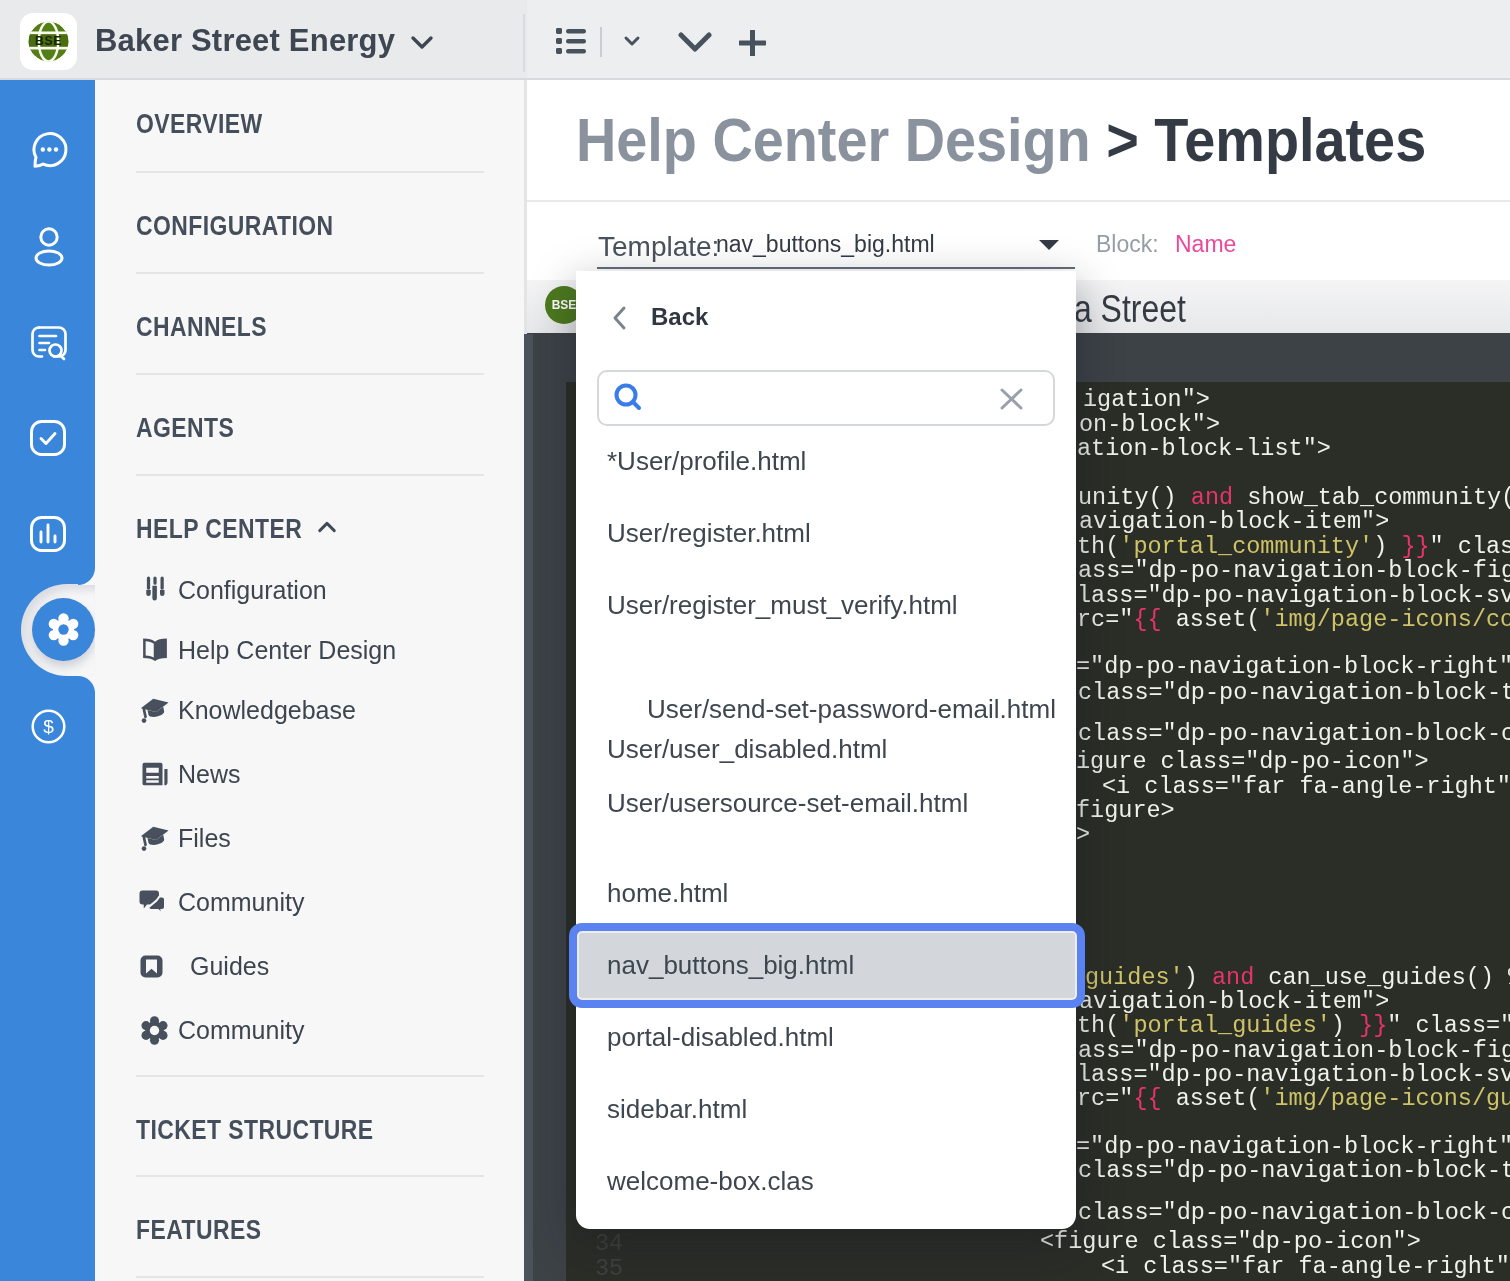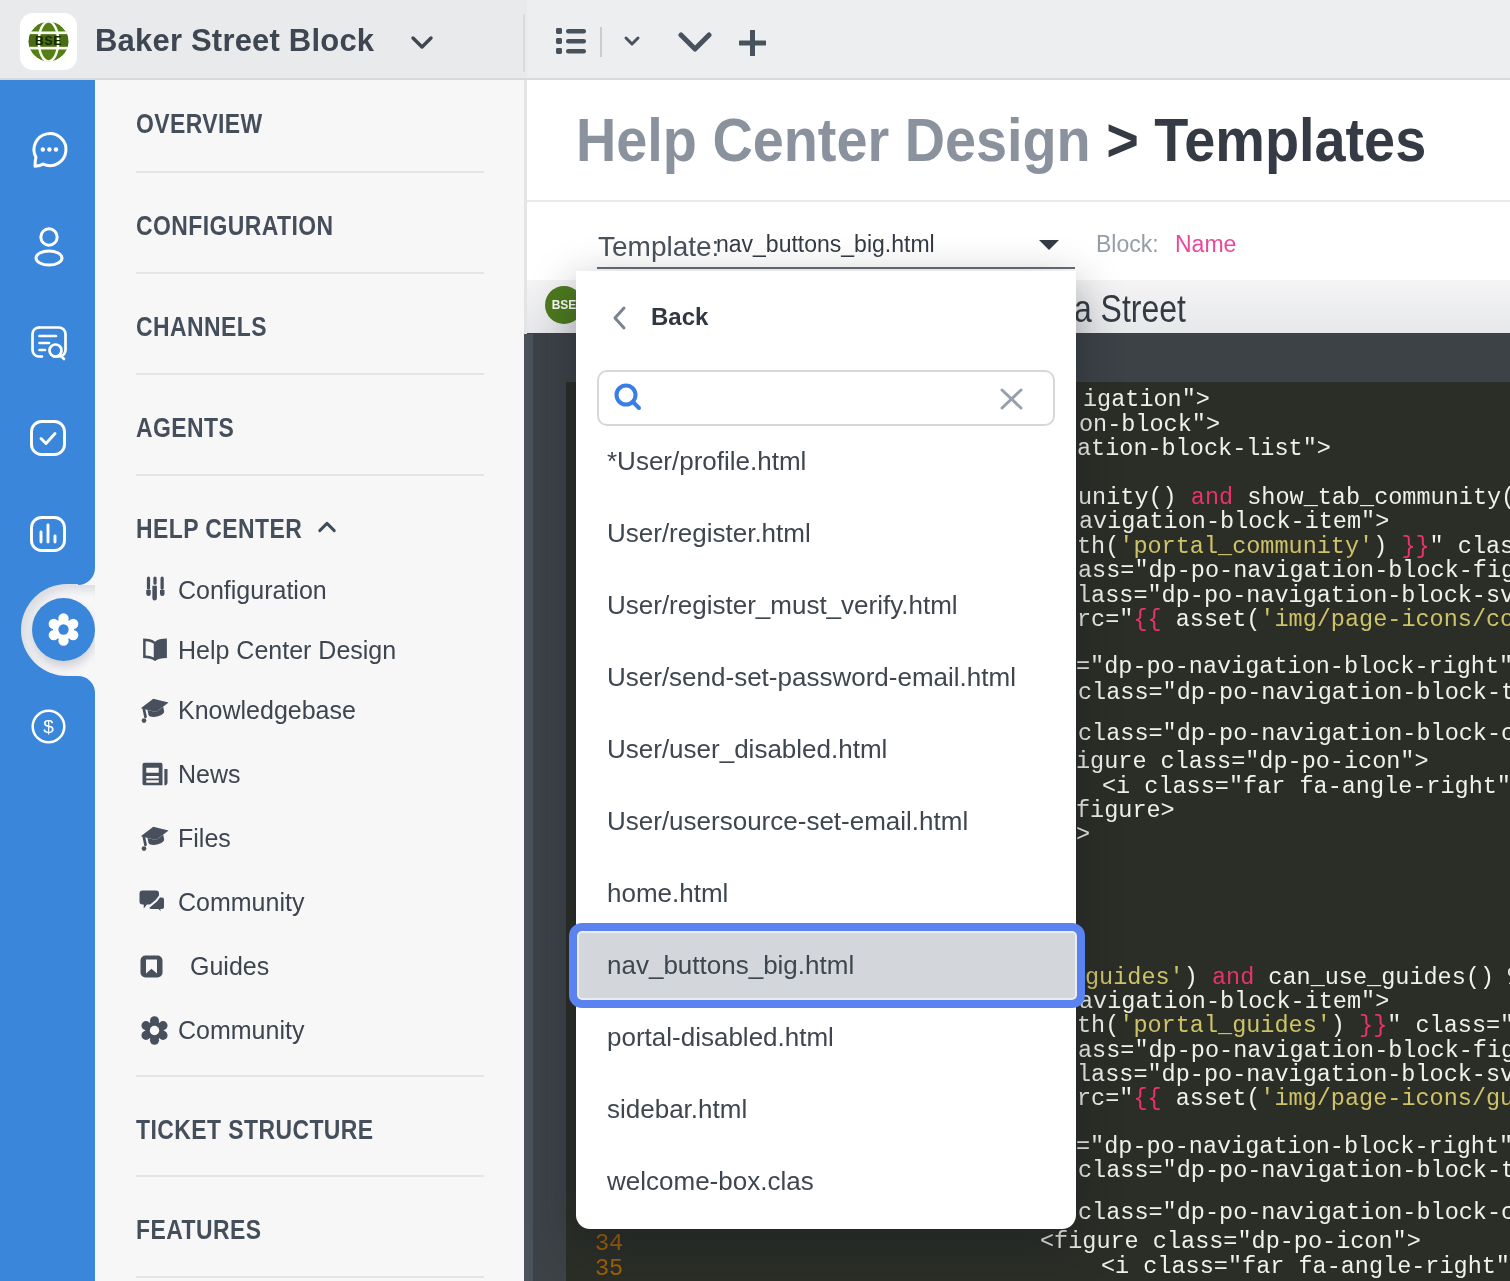--- a/index.html
+++ b/index.html
@@ -23,21 +23,21 @@
     </defs>
   <g clip-path="url(#gc)">
     <circle cx="22" cy="22" r="19.5" fill="#567e18"></circle>
     <rect x="0" y="14.8" width="44" height="12.4" fill="#4a6d11"></rect>
     <rect x="0" y="12.2" width="44" height="2.6" fill="#f8fdf0"></rect>
     <rect x="0" y="27.2" width="44" height="2.6" fill="#f8fdf0"></rect>
     <ellipse cx="22" cy="22" rx="9.5" ry="19.5" fill="none" stroke="#f8fdf0" stroke-width="2.4"></ellipse>
   </g>
   <text x="22" y="25.8" font-family="Liberation Sans" font-size="12" font-weight="bold" fill="#142605" text-anchor="middle" letter-spacing="0.5">BSE</text>
 </svg>
-<div class="abs" style="left:95px;top:23px;font-size:31px;font-weight:bold;letter-spacing:0.2px;color:#3d4651;">Baker Street Block</div>
+<div class="abs" style="left:95px;top:23px;font-size:31px;font-weight:bold;letter-spacing:0.2px;color:#3d4651;">Baker Street Energy</div>
 <svg class="abs" style="left:410px;top:35px;" width="24" height="15" viewBox="0 0 24 15">
   <polyline points="3,3 12,12 21,3" fill="none" stroke="#3d4651" stroke-width="3.4" stroke-linecap="round" stroke-linejoin="round"></polyline>
 </svg>
 
 <svg class="abs" style="left:556px;top:28px;" width="30" height="26" viewBox="0 0 30 26">
   <g fill="#48525d">
     <rect x="0" y="0" width="6" height="6" rx="1.4"></rect>
       <rect x="10" y="1" width="20" height="4.4" rx="2.2"></rect>
     <rect x="0" y="10" width="6" height="6" rx="1.4"></rect>
       <rect x="10" y="11" width="20" height="4.4" rx="2.2"></rect>
@@ -215,21 +215,21 @@
 <div class="abs" style="left:1074px;top:288px;font-size:38px;color:#343b43;transform:scaleX(0.84);transform-origin:0 0;white-space:nowrap;">a Street</div>
 
 <div class="abs" style="left:527px;top:333px;width:983px;height:948px;background:#3d4247;"></div>
 <div class="abs" style="left:524px;top:334px;width:9px;height:947px;background:#4a525b;"></div>
 <div class="abs" id="editor" style="left:566px;top:382px;width:944px;height:899px;background:#2b2e27;overflow:hidden;"></div>
 
 <style>
   .cl { position:absolute; font-family:"Liberation Mono", monospace; font-size:23.5px; line-height:24px; color:#f1f1ec; white-space:pre; }
   .tk-p { color:#e8336a; }
   .tk-y { color:#cfc368; }
-  .gut { position:absolute; left:595px; font-family:"Liberation Mono", monospace; font-size:23.5px; color:#a16207; }
+  .gut { position:absolute; left:595px; font-family:"Liberation Mono", monospace; font-size:23.5px; color:#404040; }
 </style>
 <div id="code">
     <div class="cl" style="left:1083px;top:388px;">igation"&gt;</div>
 <div class="cl" style="left:1079px;top:412.5px;">on-block"&gt;</div>
 <div class="cl" style="left:1077px;top:437px;">ation-block-list"&gt;</div>
 <div class="cl" style="left:1078px;top:485.5px;">unity() <span class="tk-p">and</span> show_tab_community(</div>
 <div class="cl" style="left:1079px;top:510px;">avigation-block-item"&gt;</div>
 <div class="cl" style="left:1077px;top:534.5px;">th(<span class="tk-y">'portal_community'</span>) <span class="tk-p">}}</span>" clas</div>
 <div class="cl" style="left:1078px;top:559px;">ass="dp-po-navigation-block-fig</div>
 <div class="cl" style="left:1077px;top:583.5px;">lass="dp-po-navigation-block-sv</div>
@@ -269,21 +269,21 @@
 </svg>
 <svg class="abs" style="left:999px;top:387px;" width="25" height="24" viewBox="0 0 25 24">
   <line x1="3" y1="3" x2="22" y2="21" stroke="#98a1ab" stroke-width="3" stroke-linecap="round"></line>
   <line x1="22" y1="3" x2="3" y2="21" stroke="#98a1ab" stroke-width="3" stroke-linecap="round"></line>
 </svg>
 
 <style>.dditem { position:absolute; left:607px; font-size:26px; color:#3e464f; }</style>
 <div class="dditem" style="top:446px;">*User/profile.html</div>
 <div class="dditem" style="top:518px;">User/register.html</div>
 <div class="dditem" style="top:590px;">User/register_must_verify.html</div>
-<div class="dditem" style="top:662px;">User/send-set-password-email.html</div>
+<div class="dditem" style="top:694px;margin-left:40px;">User/send-set-password-email.html</div>
 <div class="dditem" style="top:734px;">User/user_disabled.html</div>
-<div class="dditem" style="top:806px;">User/usersource-set-email.html</div>
+<div class="dditem" style="top:788px;">User/usersource-set-email.html</div>
 <div class="dditem" style="top:878px;">home.html</div>
 <div class="abs" style="left:569px;top:923px;width:516px;height:85px;background:#d3d7db;border:8px solid #5b82f1;border-radius:13px;box-shadow:inset 0 0 0 2px rgba(255,255,255,.55);"></div>
 <div class="dditem" style="top:950px;">nav_buttons_big.html</div>
 <div class="dditem" style="top:1022px;">portal-disabled.html</div>
 <div class="dditem" style="top:1094px;">sidebar.html</div>
 <div class="dditem" style="top:1166px;">welcome-box.clas</div>
 
 </body></html>

